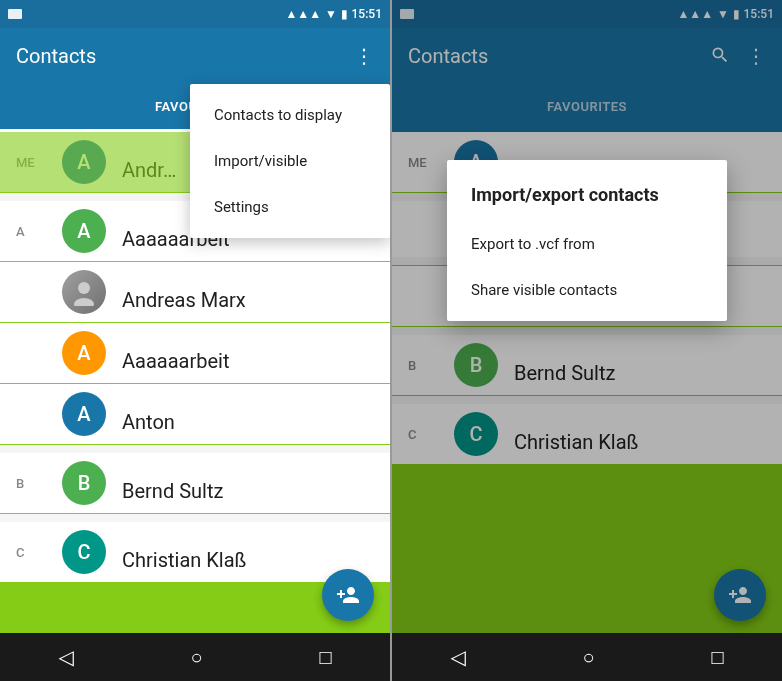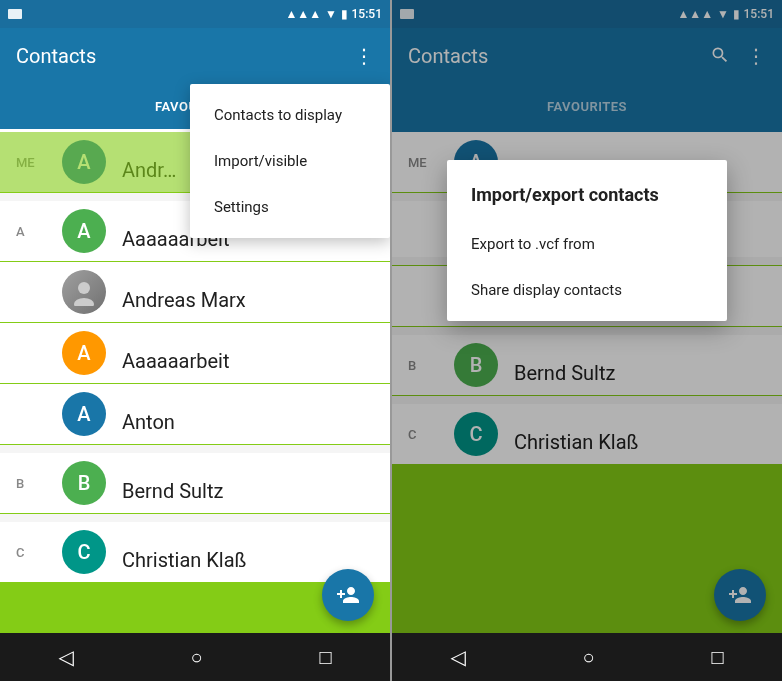--- a/index.html
+++ b/index.html
@@ -459,21 +459,21 @@
 
   </div>
 
   <div class="dialog-overlay">
     <div class="dialog">
       <div class="dialog-title">Import/export contacts</div>
       <div class="dialog-item">
         <span>Export to .vcf from</span>
       </div>
       <div class="dialog-item">
-        <span>Share display contacts</span>
+        <span>Share visible contacts</span>
       </div>
     </div>
   </div>
 
   <div class="fab">
     <svg width="24" height="24" viewBox="0 0 24 24" fill="white" xmlns="http://www.w3.org/2000/svg">
       <path d="M15 12c2.21 0 4-1.79 4-4s-1.79-4-4-4-4 1.79-4 4 1.79 4 4 4zm-9-2V7H4v3H1v2h3v3h2v-3h3v-2H6zm9 4c-2.67 0-8 1.34-8 4v2h16v-2c0-2.66-5.33-4-8-4z"></path>
     </svg>
   </div>
 

